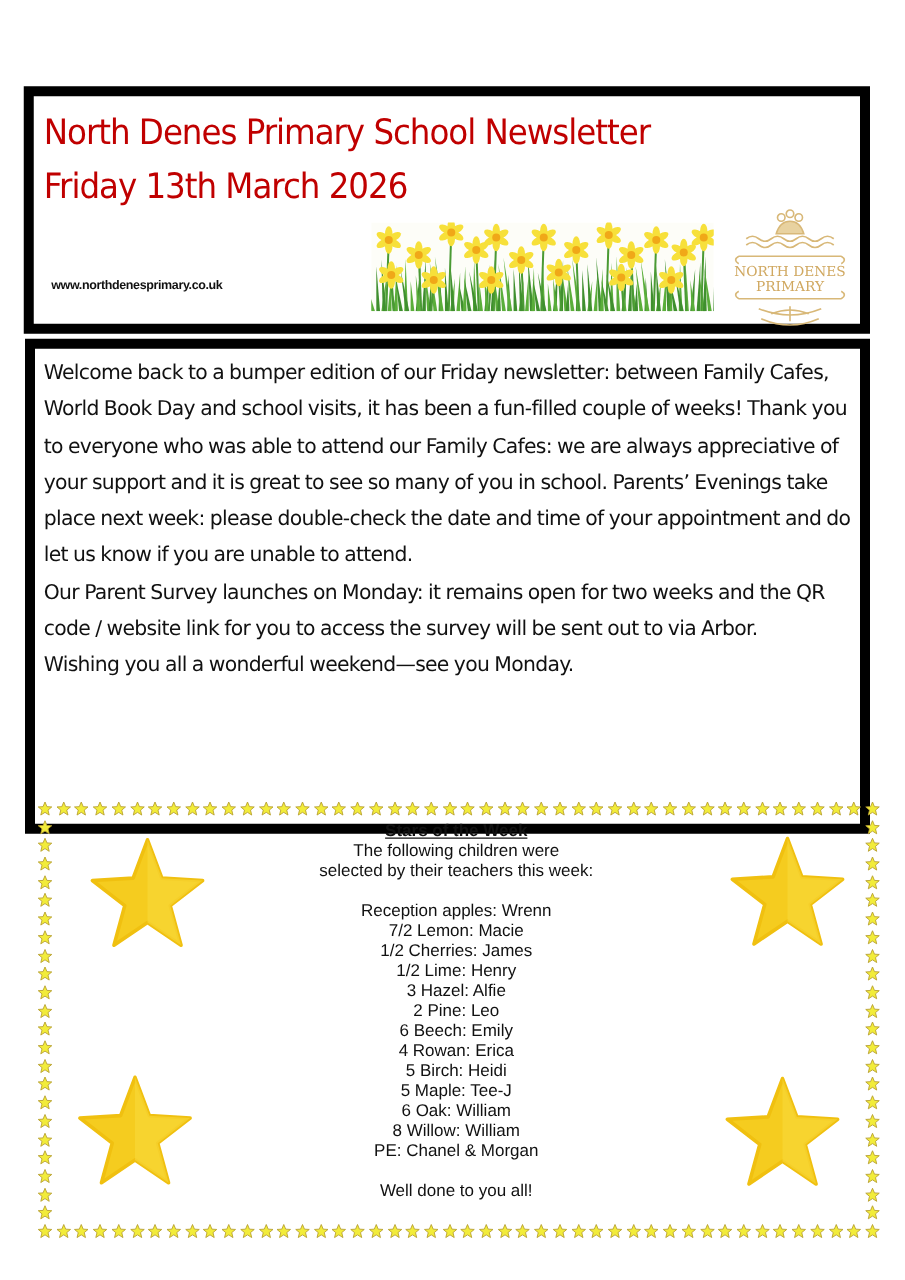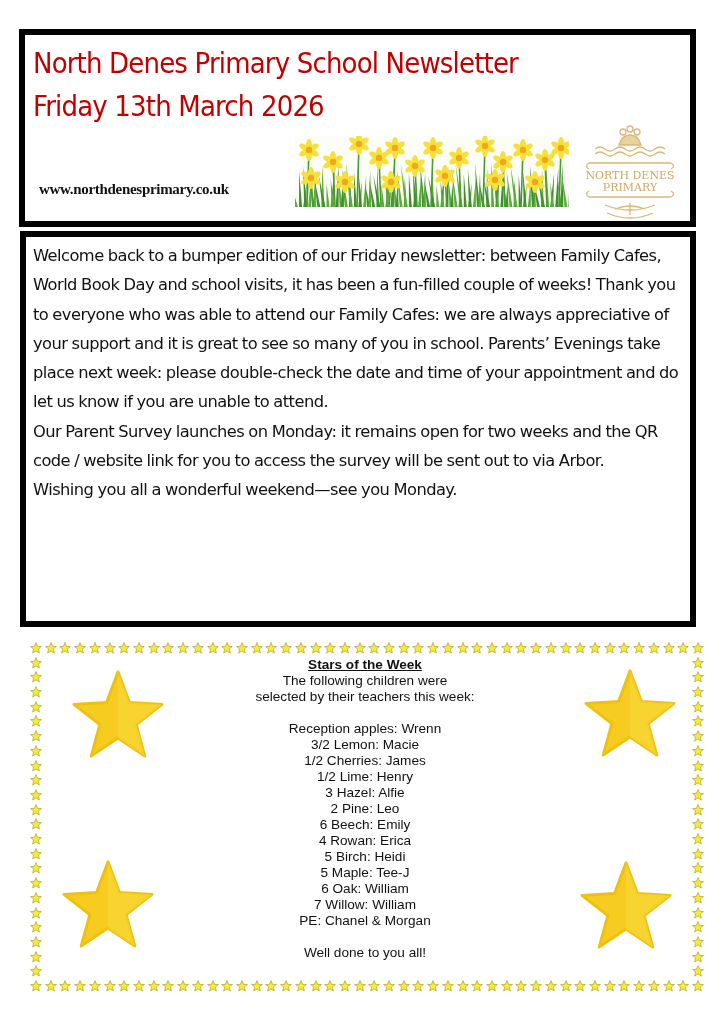--- a/index.html
+++ b/index.html
@@ -1,27 +1,27 @@
 <!DOCTYPE html>
 <html><head>
   <meta charset="utf-8">
   <style>
     html, body { margin: 0; padding: 0; background: #ffffff; }
     body { width: 724px; height: 1024px; position: relative; overflow: hidden; }
-    .box { position: absolute; border: 6px solid #000000; box-sizing: border-box; background: #fff; }
+    .box { position: absolute; border: 8px solid #000000; box-sizing: border-box; background: #fff; margin-top: 40px; }
     #header-box { left: 19px; top: 29px; width: 677px; height: 198px; }
     #title1, #title2 {
       position: absolute; left: 8px; margin: 0;
       font-family: "DejaVu Sans", sans-serif; font-weight: normal;
       color: #c00000; font-size: 28px; letter-spacing: -0.9px; white-space: nowrap;
       transform: scaleX(0.93); transform-origin: left top;
     }
     #title1 { top: 12px; }
     #title2 { top: 55px; }
-    #website { position: absolute; left: 14px; top: 146px; font-family: Liberation Serif, serif; font-weight: bold; font-size: 15px; color: #111; letter-spacing: -0.3px; }
+    #website { position: absolute; left: 14px; top: 146px; font-family: Liberation Sans, sans-serif; font-weight: bold; font-size: 10px; color: #111; letter-spacing: -0.3px; }
     #daffodils { position: absolute; left: 270px; top: 101px; width: 274px; height: 71px; }
     #logo { position: absolute; left: 550px; top: 88px; width: 110px; height: 100px; }
 
     #content-box { left: 20px; top: 231px; width: 676px; height: 396px; }
     #content { position: absolute; left: 7px; top: 4px; right: 6px;
       font-family: "DejaVu Sans", sans-serif; font-size: 16.3px; line-height: 29.3px; color: #111;
       letter-spacing: -0.55px; word-spacing: -0.5px;
     }
     #content p { margin: 0; }
 
@@ -784,27 +784,27 @@
   <path d="M50 4 L62 36 L96 38 L69 59 L78 92 L50 73 L22 92 L31 59 L4 38 L38 36 Z" fill="#f5cc1f" stroke="#f0c010" stroke-width="3" stroke-linejoin="round"></path>
   <path d="M50 4 L62 36 L96 38 L69 59 L78 92 L50 73 Z" fill="#f8d93a" opacity="0.6"></path>
 </svg>
 
 <div id="stars-text">
   <div class="heading">Stars of the Week</div>
   <div>The following children were</div>
   <div>selected by their teachers this week:</div>
   <div class="gap"></div>
   <div>Reception apples: Wrenn</div>
-  <div>3/2 Lemon: Macie</div>
+  <div>7/2 Lemon: Macie</div>
   <div>1/2 Cherries: James</div>
   <div>1/2 Lime: Henry</div>
   <div>3 Hazel: Alfie</div>
   <div>2 Pine: Leo</div>
   <div>6 Beech: Emily</div>
   <div>4 Rowan: Erica</div>
   <div>5 Birch: Heidi</div>
   <div>5 Maple: Tee-J</div>
   <div>6 Oak: William</div>
-  <div>7 Willow: William</div>
+  <div>8 Willow: William</div>
   <div>PE: Chanel &amp; Morgan</div>
   <div class="gap"></div>
   <div>Well done to you all!</div>
 </div>
 
 </body></html>

